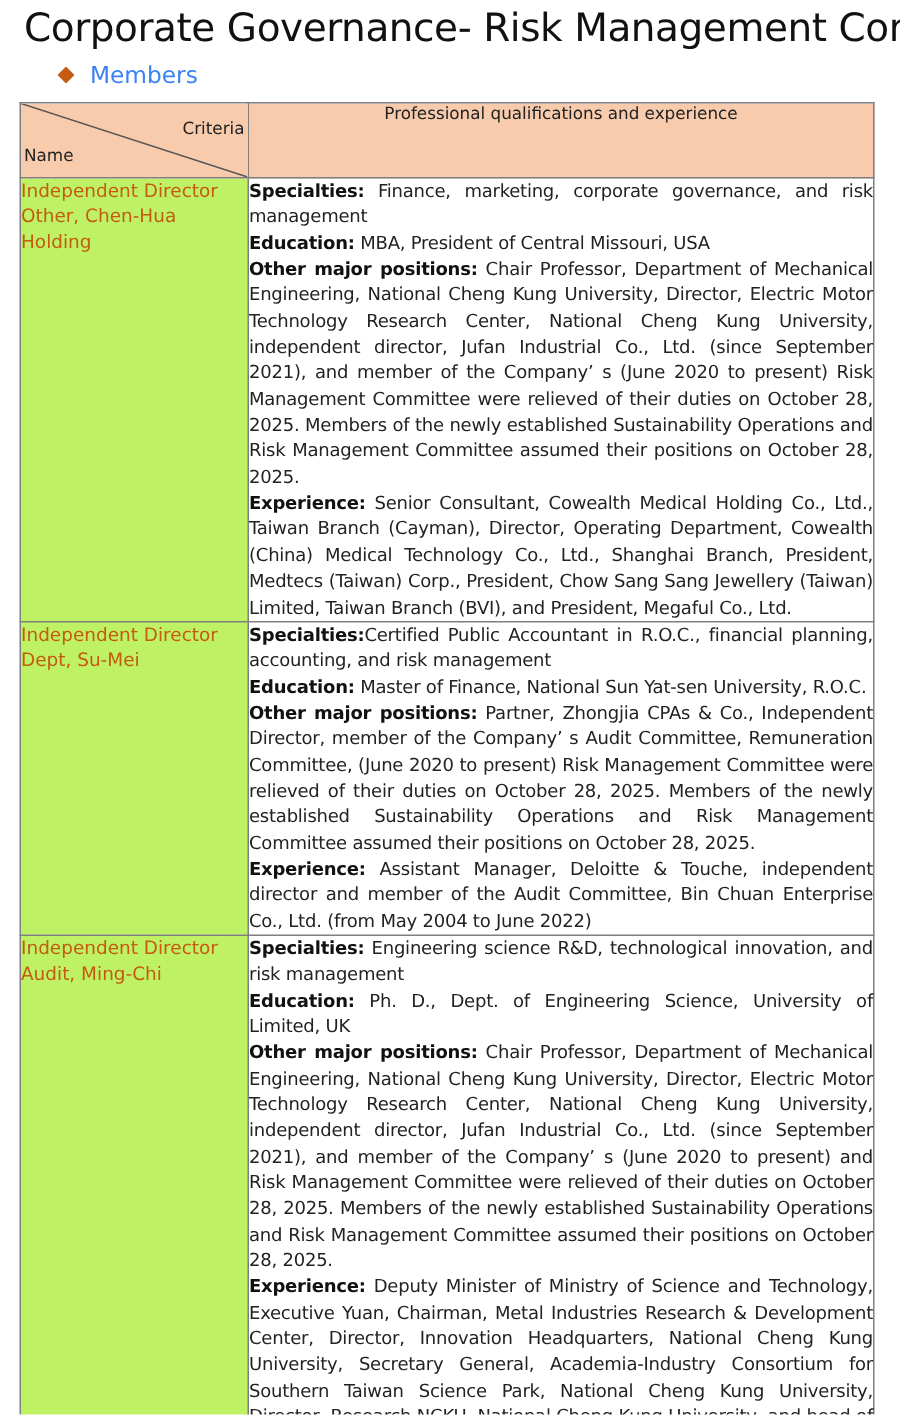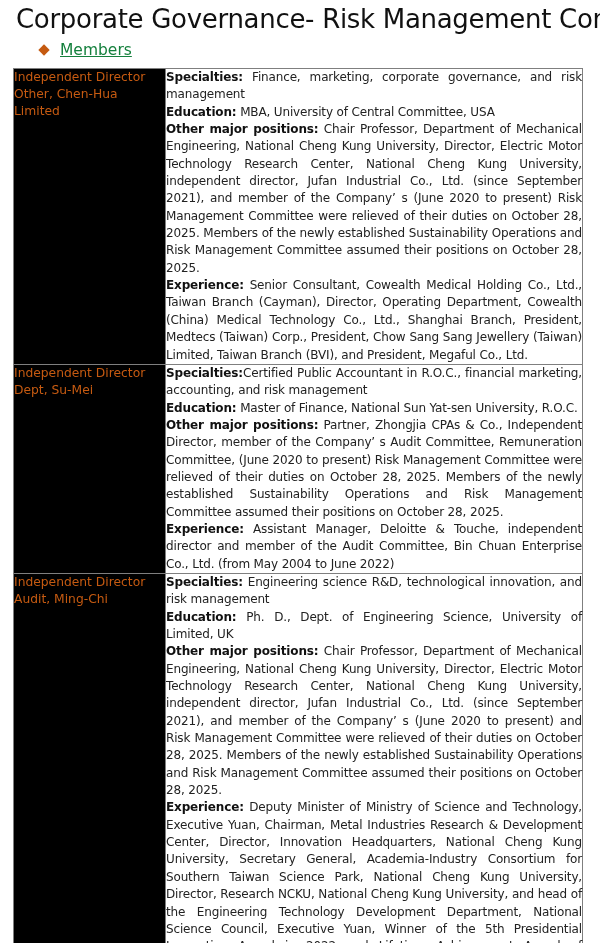--- a/index.html
+++ b/index.html
@@ -23,25 +23,24 @@
       font-weight: normal;
       color: #111;
       letter-spacing: -0.3px;
       white-space: nowrap;
     }
     .section-heading {
       position: absolute;
       left: 38px;
       top: 41px;
       font-size: 15.5px;
-      color: #15803d;
+      color: #3b82f6;
       display: flex;
       align-items: center;
       white-space: nowrap;
-      text-decoration: underline;
     }
     .section-heading .bullet {
       display: inline-block;
       width: 8px;
       height: 8px;
       background: #C55A11;
       transform: rotate(45deg);
       margin-right: 12px;
       margin-left: 2px;
     }
@@ -83,21 +82,21 @@
     th.diag .name {
       position: absolute;
       left: 2px;
       bottom: 8px;
     }
     th.qual {
       vertical-align: middle;
       text-align: center;
     }
     td.name-cell {
-      background: #000000;
+      background: #bef264;
       vertical-align: middle;
       color: #C55A11;
       font-size: 12.3px;
       line-height: 17px;
       padding-left: 2px;
     }
     td.detail {
       font-size: 12px;
       line-height: 17.35px;
       text-align: justify;
@@ -125,42 +124,52 @@
   <span class="bullet"></span>
   <span>Members</span>
 </div>
 
 <table class="members">
   <colgroup>
     <col style="width:152px">
     <col style="width:417px">
   </colgroup>
   <tbody>
+      <tr class="hdr-row">
+    <th class="diag">
+      <svg viewBox="0 0 152 49" preserveAspectRatio="none">
+        <line x1="0" y1="0" x2="152" y2="49" stroke="#555" stroke-width="1"></line>
+      </svg>
+      <span class="criteria">Criteria</span>
+      <span class="name">Name</span>
+    </th>
+    <th class="qual">Professional qualifications and experience</th>
+  </tr>
 
   <tr class="row1">
     <td class="name-cell">
       <div>Independent Director</div>
       <div>Other, Chen-Hua</div>
-      <div>Limited</div>
+      <div>Holding</div>
     </td>
     <td class="detail">
       <p><b>Specialties:</b><span> Finance, marketing, corporate governance, and risk management</span></p>
-      <p><b>Education:</b><span> MBA, University of Central Committee, USA</span></p>
+      <p><b>Education:</b><span> MBA, President of Central Missouri, USA</span></p>
       <p><b>Other major positions:</b><span> Chair Professor, Department of Mechanical Engineering, National Cheng Kung University, Director, Electric Motor Technology Research Center, National Cheng Kung University, independent director, Jufan Industrial Co., Ltd. (since September 2021), and member of the Company’ s  (June 2020 to present) Risk Management Committee were relieved of their duties on October 28, 2025. Members of the newly established Sustainability Operations and Risk Management Committee assumed their positions on October 28, 2025.</span></p>
       <p><b>Experience:</b><span> Senior Consultant, Cowealth Medical Holding Co., Ltd., Taiwan Branch (Cayman), Director, Operating Department, Cowealth (China) Medical Technology Co., Ltd., Shanghai Branch, President, Medtecs (Taiwan) Corp., President, Chow Sang Sang Jewellery (Taiwan) Limited, Taiwan Branch (BVI), and President, Megaful Co., Ltd.</span></p>
     </td>
   </tr>
 
   <tr class="row2">
     <td class="name-cell">
       <div>Independent Director</div>
       <div>Dept, Su-Mei</div>
     </td>
     <td class="detail">
-      <p><b>Specialties:</b><span>Certified Public Accountant in R.O.C., financial marketing, accounting, and risk management</span></p>
+      <p><b>Specialties:</b><span>Certified Public Accountant in R.O.C., financial planning, accounting, and risk management</span></p>
       <p><b>Education:</b><span> Master of Finance, National Sun Yat-sen University, R.O.C.</span></p>
       <p><b>Other major positions:</b><span> Partner, Zhongjia CPAs &amp; Co., Independent Director, member of the Company’ s Audit Committee, Remuneration Committee, (June 2020 to present) Risk Management Committee were relieved of their duties on October 28, 2025. Members of the newly established Sustainability Operations and Risk Management Committee assumed their positions on October 28, 2025.</span></p>
       <p><b>Experience:</b><span> Assistant Manager, Deloitte &amp; Touche, independent director and member of the Audit Committee, Bin Chuan Enterprise Co., Ltd. (from May 2004 to June 2022)</span></p>
     </td>
   </tr>
 
   <tr class="row3">
     <td class="name-cell">
       <div>Independent Director</div>
       <div>Audit, Ming-Chi</div>

